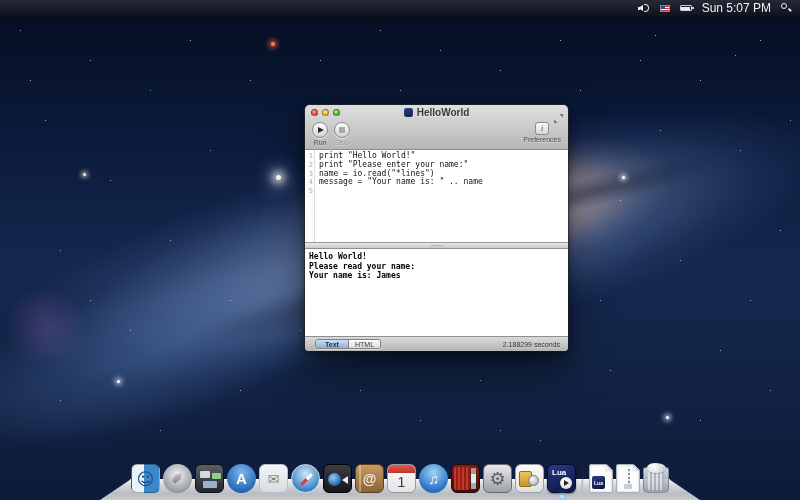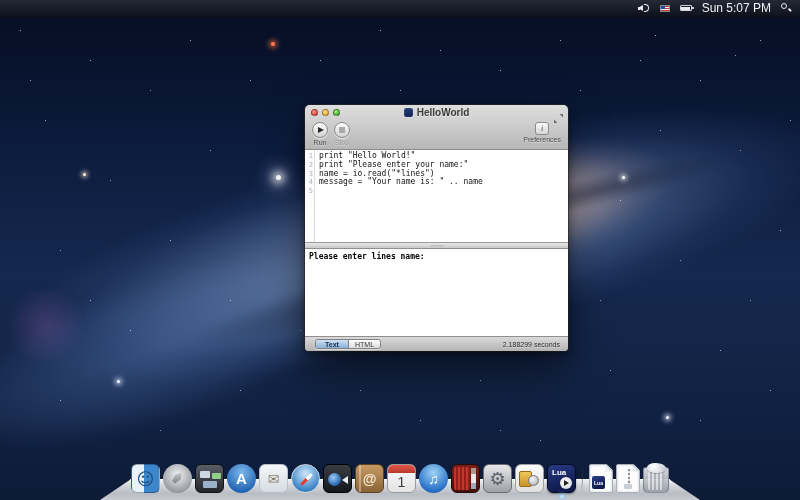--- a/index.html
+++ b/index.html
@@ -293,21 +293,23 @@
       <div class="code-line">name = io.read("*lines")</div>
       <div class="code-line">message = "Your name is: " .. name</div>
     </div>
   </div>
 
   <div class="splitter">
     <span class="dimple"></span>
   </div>
 
   <div class="output">
-    <div class="out-line">Please enter lines name:</div>
+    <div class="out-line">Hello World!</div>
+    <div class="out-line">Please read your name:</div>
+    <div class="out-line">Your name is: James</div>
   </div>
 
   <div class="statusbar">
     <div class="segmented">
       <div class="segment selected">Text</div>
       <div class="segment">HTML</div>
     </div>
     <span class="elapsed">2.188299 seconds</span>
   </div>
 </div>

